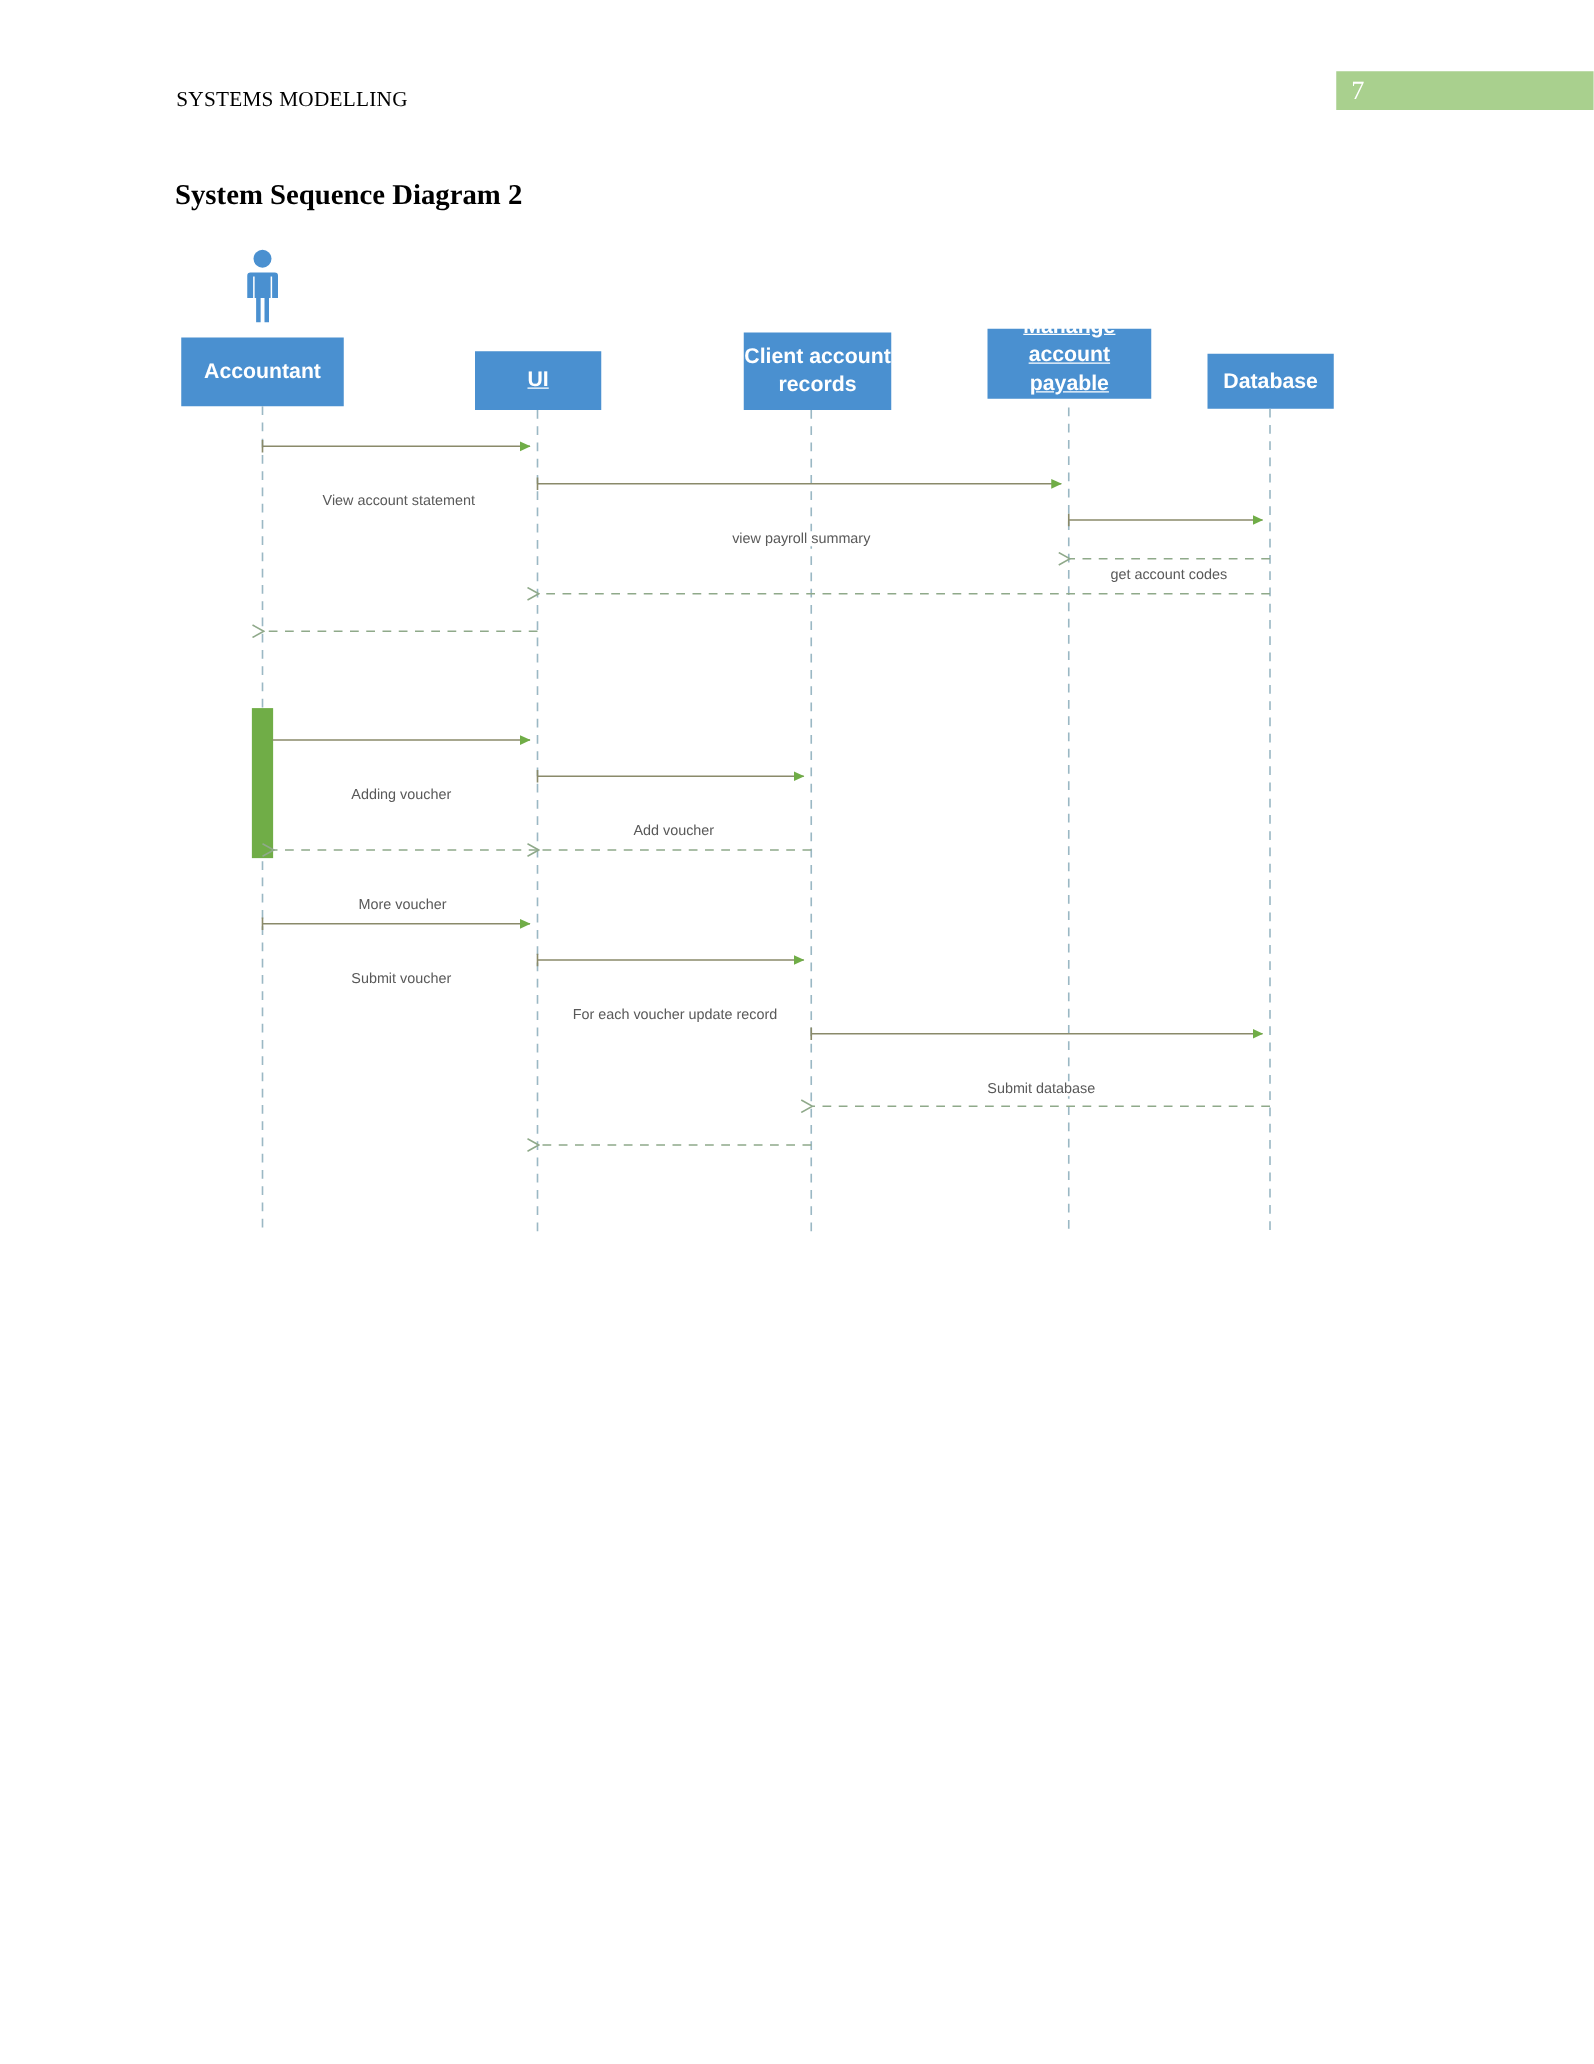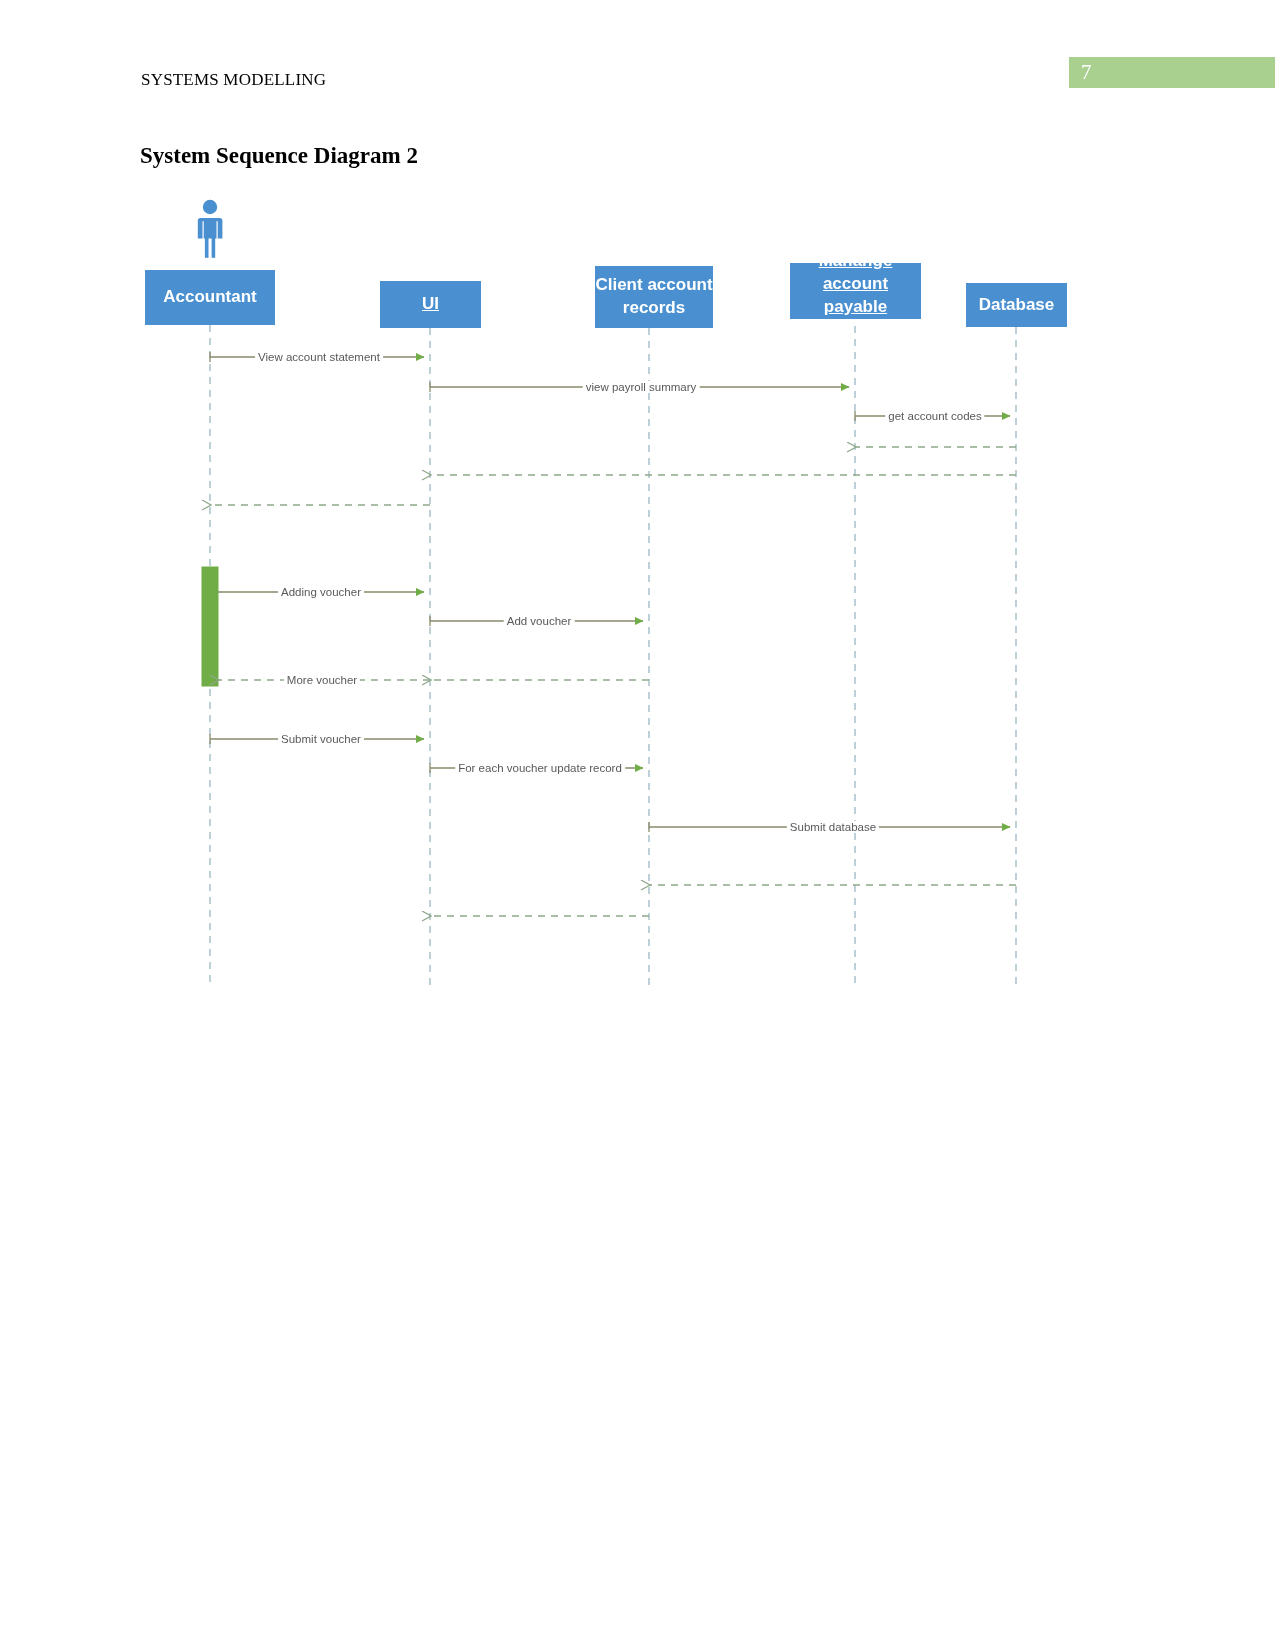--- a/index.html
+++ b/index.html
@@ -105,20 +105,21 @@
   
   .msg-label {
     position: absolute;
     font-family: "Liberation Sans", sans-serif;
     font-size: 11.5px;
     color: #595959;
     background: #ffffff;
     padding: 0 3px;
     white-space: nowrap;
     transform: translate(-50%, -50%);
+    margin-top: 44px;
   }
 </style>
 </head>
 <body>
 
 <div id="page-number-band"></div>
 <div id="page-number-text">7</div>
 <div id="doc-header-title">SYSTEMS MODELLING</div>
 <div id="doc-section-title">System Sequence Diagram 2</div>
 

